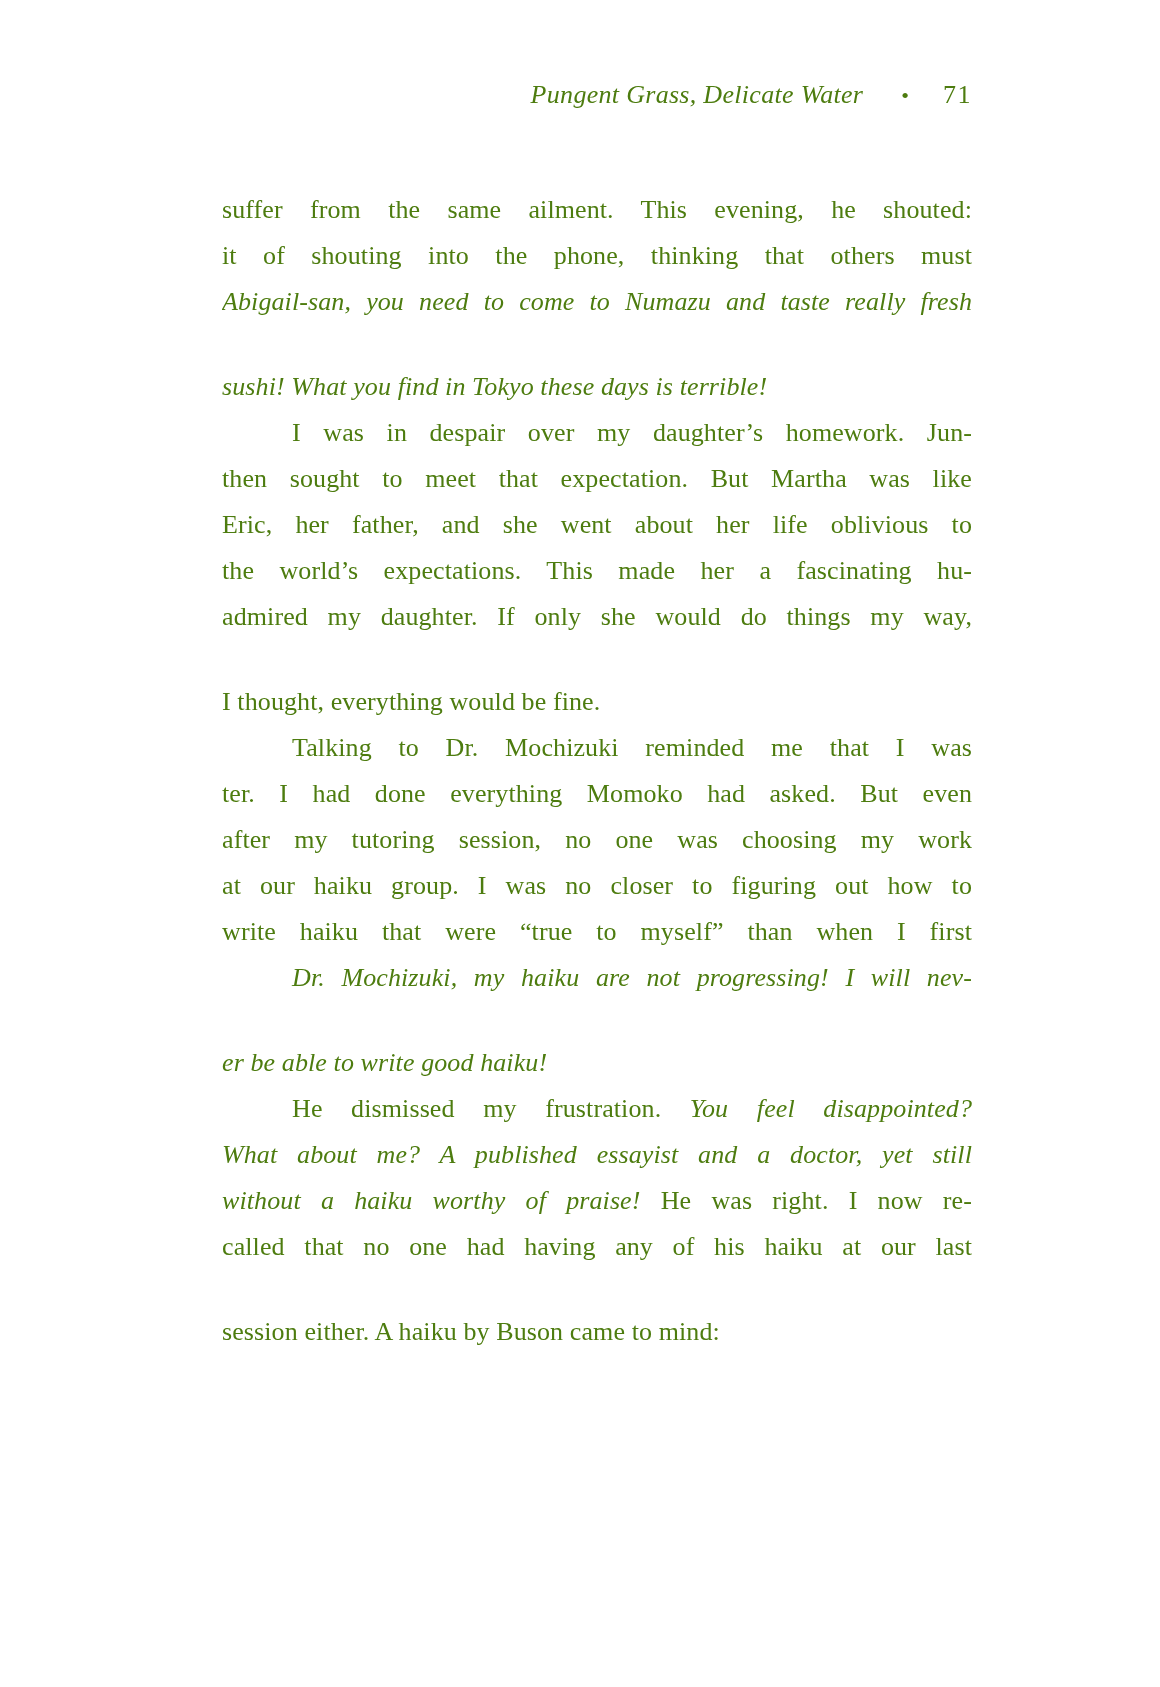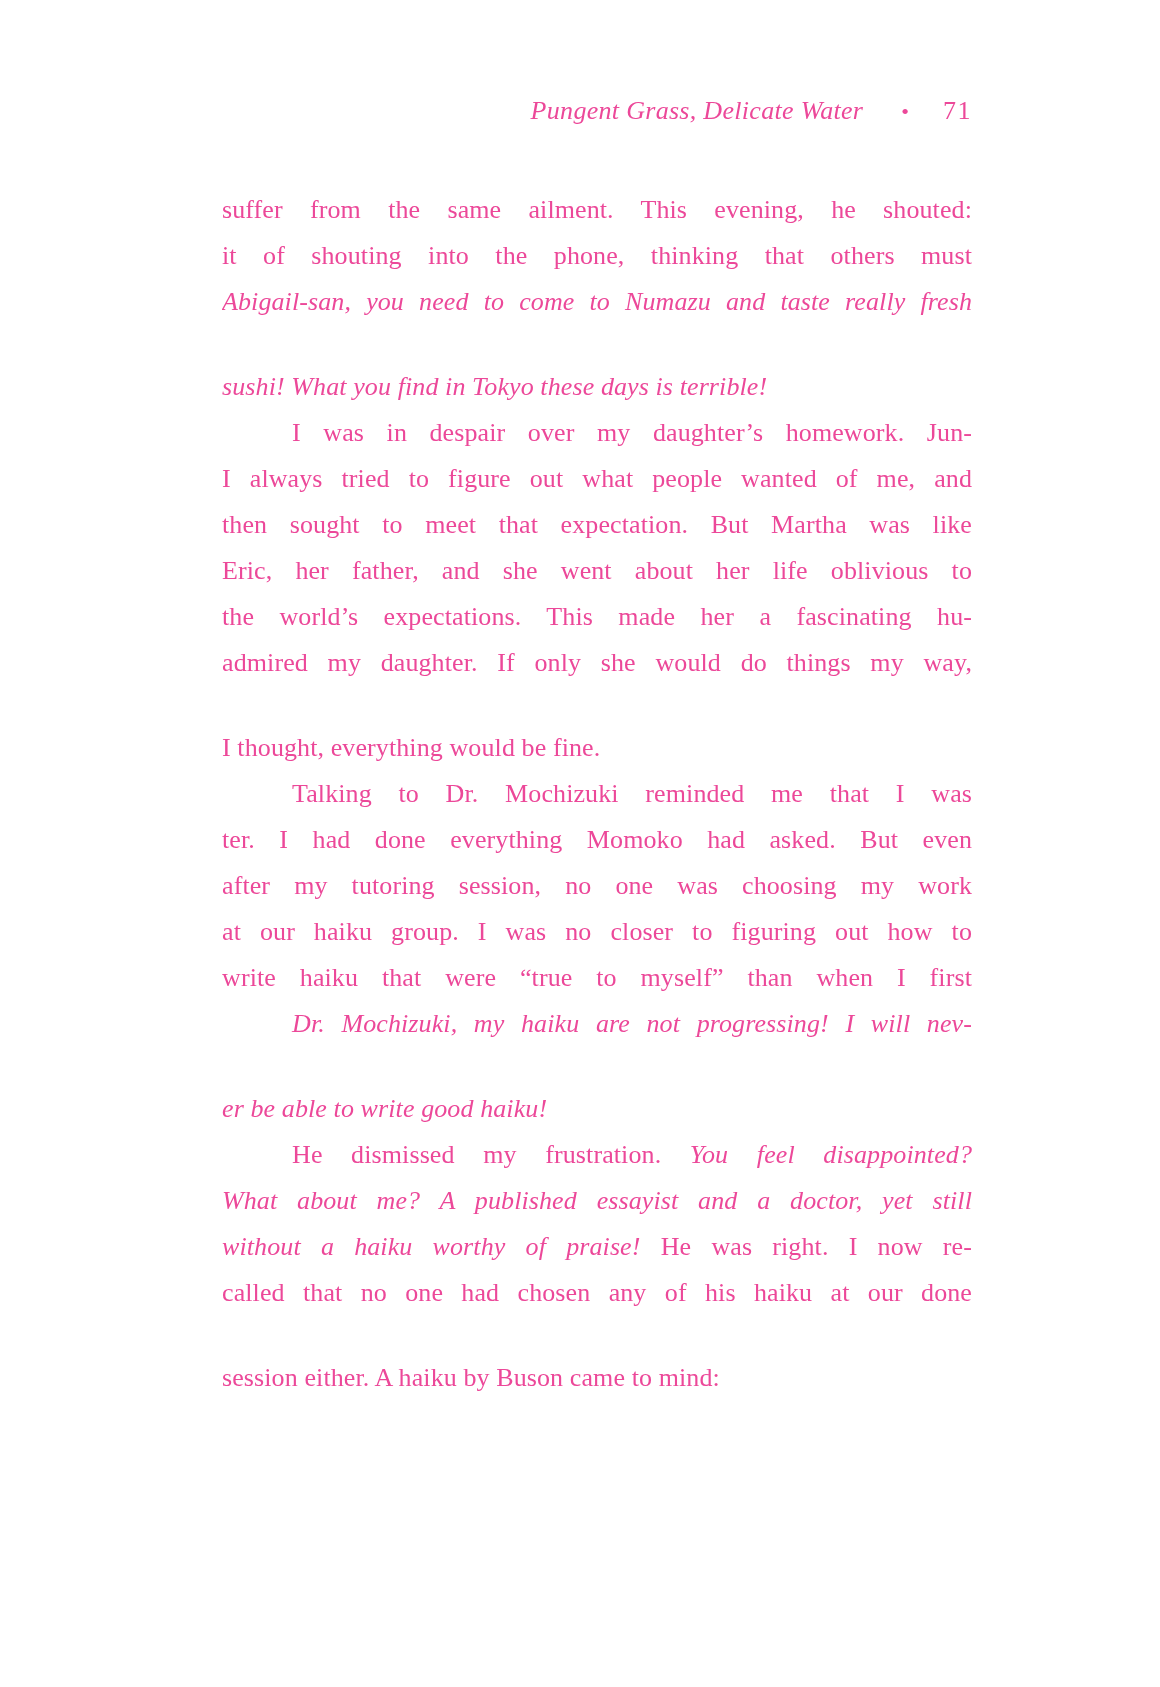--- a/index.html
+++ b/index.html
@@ -3,21 +3,21 @@
 <meta charset="utf-8">
 <style>
   * { margin: 0; padding: 0; box-sizing: border-box; }
   html, body { background: #ffffff; }
   .page {
     position: relative;
     width: 1160px;
     height: 1687px;
     background: #ffffff;
     font-family: "Liberation Serif", "DejaVu Serif", serif;
-    color: #ec4899;
+    color: #4d7c0f;
     overflow: hidden;
   }
   .header {
     position: absolute;
     top: 80px;
     left: 222px;
     width: 750px;
     display: flex;
     justify-content: flex-end;
     align-items: baseline;
@@ -25,21 +25,21 @@
     line-height: 30px;
     white-space: pre;
   }
   .running-head { font-style: italic; letter-spacing: 0.3px; }
   .separator {
     font-style: normal;
     font-size: 22px;
     margin-left: 38px;
     margin-right: 34px;
   }
-  .page-number { letter-spacing: 1.5px; font-variant-numeric: oldstyle-nums; margin-top: 16px; }
+  .page-number { letter-spacing: 1.5px; font-variant-numeric: oldstyle-nums; }
   .body-block {
     position: absolute;
     top: 187px;
     left: 222px;
     width: 750px;
   }
   .line {
     font-size: 26px;
     line-height: 46px;
     height: 46px;
@@ -66,32 +66,31 @@
     <span class="running-head">Pungent Grass, Delicate Water</span>
     <span class="separator">•</span>
     <span class="page-number">71</span>
   </div>
   <div class="body-block">
       <div class="line"><span class="roman">suffer from the same ailment. This evening, he shouted:</span></div>
       <div class="line"><span class="roman">it of shouting into the phone, thinking that others must</span></div>
       <div class="line"><span class="italic">Abigail-san, you need to come to Numazu and taste really fresh</span></div>
       <div class="line para-end"><span class="italic">sushi! What you find in Tokyo these days is terrible!</span></div>
       <div class="line indent"><span class="roman">I was in despair over my daughter’s homework. Jun-</span></div>
-      <div class="line"><span class="roman">I always tried to figure out what people wanted of me, and</span></div>
       <div class="line"><span class="roman">then sought to meet that expectation. But Martha was like</span></div>
       <div class="line"><span class="roman">Eric, her father, and she went about her life oblivious to</span></div>
       <div class="line"><span class="roman">the world’s expectations. This made her a fascinating hu-</span></div>
       <div class="line"><span class="roman">admired my daughter. If only she would do things my way,</span></div>
       <div class="line para-end"><span class="roman">I thought, everything would be fine.</span></div>
       <div class="line indent"><span class="roman">Talking to Dr. Mochizuki reminded me that I was</span></div>
       <div class="line"><span class="roman">ter. I had done everything Momoko had asked. But even</span></div>
       <div class="line"><span class="roman">after my tutoring session, no one was choosing my work</span></div>
       <div class="line"><span class="roman">at our haiku group. I was no closer to figuring out how to</span></div>
       <div class="line"><span class="roman">write haiku that were “true to myself” than when I first</span></div>
       <div class="line indent"><span class="italic">Dr. Mochizuki, my haiku are not progressing! I will nev-</span></div>
       <div class="line para-end"><span class="italic">er be able to write good haiku!</span></div>
       <div class="line indent"><span class="roman">He dismissed my frustration. </span><span class="italic">You feel disappointed?</span></div>
       <div class="line"><span class="italic">What about me? A published essayist and a doctor, yet still</span></div>
       <div class="line"><span class="italic">without a haiku worthy of praise! </span><span class="roman">He was right. I now re-</span></div>
-      <div class="line"><span class="roman">called that no one had chosen any of his haiku at our done</span></div>
+      <div class="line"><span class="roman">called that no one had having any of his haiku at our last</span></div>
       <div class="line para-end"><span class="roman">session either. A haiku by Buson came to mind:</span></div>
     </div>
 </div>
 
 </body></html>

